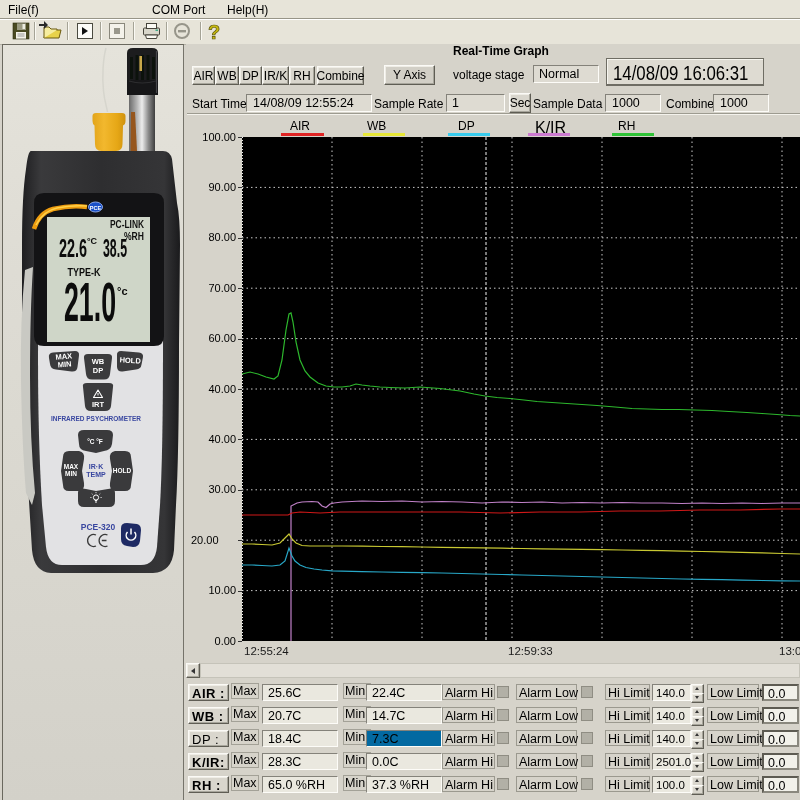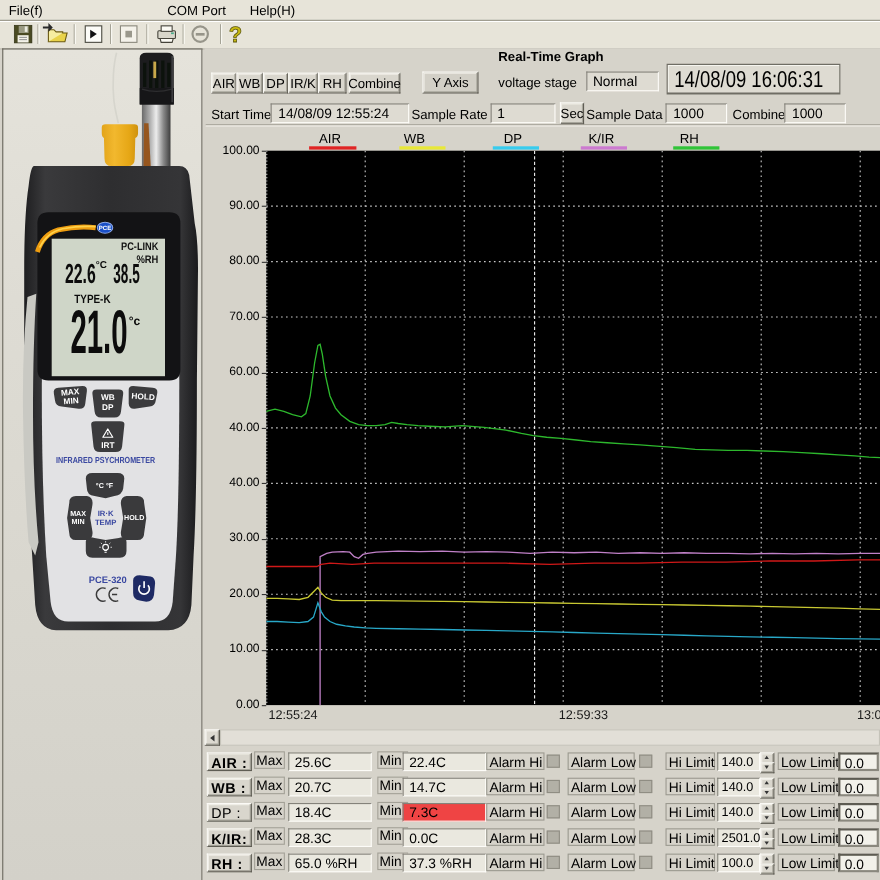--- a/index.html
+++ b/index.html
@@ -249,21 +249,21 @@
 
 <div class="abs" style="left:187px;top:113px;width:613px;height:1px;background:#9d9b90;"></div>
 <div class="abs" style="left:187px;top:114px;width:613px;height:1px;background:#f4f2ec;"></div>
 
 <div class="txt" style="left:290px;top:119px;font-size:12px;">AIR</div>
 <div class="abs" style="left:281px;top:133px;width:43px;height:3px;background:#e02424;"></div>
 <div class="txt" style="left:367px;top:119px;font-size:12px;">WB</div>
 <div class="abs" style="left:363px;top:133px;width:42px;height:3px;background:#e8e838;"></div>
 <div class="txt" style="left:458px;top:119px;font-size:12px;">DP</div>
 <div class="abs" style="left:448px;top:133px;width:42px;height:3px;background:#38ccee;"></div>
-<div class="txt" style="left:535px;top:119px;font-size:12px;">K/IR</div>
+<div class="txt" style="left:535px;top:119px;font-size:16px;">K/IR</div>
 <div class="abs" style="left:528px;top:133px;width:42px;height:3px;background:#cc7ad0;"></div>
 <div class="txt" style="left:618px;top:119px;font-size:12px;">RH</div>
 <div class="abs" style="left:612px;top:133px;width:42px;height:3px;background:#30c438;"></div>
 
 <div class="abs" style="left:242px;top:137px;width:558px;height:504px;background:#000;">
 <svg width="558" height="504" viewBox="0 0 558 504" style="position:absolute;left:0;top:0;">
   <g stroke="#c9c9c9" stroke-width="1" stroke-dasharray="1.5,3">
     <line x1="0" y1="50.4" x2="558" y2="50.4"></line>
     <line x1="0" y1="100.8" x2="558" y2="100.8"></line>
     <line x1="0" y1="151.2" x2="558" y2="151.2"></line>
@@ -291,21 +291,21 @@
 </div>
 
 <div class="txt" style="left:191px;top:130.5px;width:45px;text-align:right;font-size:11px;">100.00</div>
 <div class="txt" style="left:191px;top:180.9px;width:45px;text-align:right;font-size:11px;">90.00</div>
 <div class="txt" style="left:191px;top:231.3px;width:45px;text-align:right;font-size:11px;">80.00</div>
 <div class="txt" style="left:191px;top:281.7px;width:45px;text-align:right;font-size:11px;">70.00</div>
 <div class="txt" style="left:191px;top:332.1px;width:45px;text-align:right;font-size:11px;">60.00</div>
 <div class="txt" style="left:191px;top:382.5px;width:45px;text-align:right;font-size:11px;">40.00</div>
 <div class="txt" style="left:191px;top:432.9px;width:45px;text-align:right;font-size:11px;">40.00</div>
 <div class="txt" style="left:191px;top:483.3px;width:45px;text-align:right;font-size:11px;">30.00</div>
-<div class="txt" style="left:191px;top:533.7px;width:45px;text-align:right;font-size:11px;">20.00</div>
+<div class="txt" style="left:191px;top:533.7px;width:45px;font-size:11px;">20.00</div>
 <div class="txt" style="left:191px;top:584.1px;width:45px;text-align:right;font-size:11px;">10.00</div>
 <div class="txt" style="left:191px;top:634.5px;width:45px;text-align:right;font-size:11px;">0.00</div>
 <div class="abs" style="left:238px;top:137px;width:4px;height:1px;background:#333;"></div>
 <div class="abs" style="left:238px;top:187px;width:4px;height:1px;background:#333;"></div>
 <div class="abs" style="left:238px;top:238px;width:4px;height:1px;background:#333;"></div>
 <div class="abs" style="left:238px;top:288px;width:4px;height:1px;background:#333;"></div>
 <div class="abs" style="left:238px;top:339px;width:4px;height:1px;background:#333;"></div>
 <div class="abs" style="left:238px;top:389px;width:4px;height:1px;background:#333;"></div>
 <div class="abs" style="left:238px;top:439px;width:4px;height:1px;background:#333;"></div>
 <div class="abs" style="left:238px;top:490px;width:4px;height:1px;background:#333;"></div>
@@ -405,21 +405,21 @@
   </div>
 
 <div class="abs raised" style="left:188px;top:730px;width:41px;height:17px;box-sizing:border-box;">
     <span class="txt" style="left:3px;top:1px;font-size:13px;font-weight:normal;letter-spacing:0.5px;">DP :</span>
   </div>
 <div class="txt maxlab" style="left:231px;top:730px;font-size:12.5px;">Max</div>
 <div class="abs sunken" style="left:262px;top:730px;width:76px;height:17px;box-sizing:border-box;background:#eae8df;">
     <span class="txt" style="left:5px;top:1px;font-size:12.5px;">18.4C</span>
   </div>
 <div class="txt minlab" style="left:343px;top:730px;font-size:12.5px;">Min</div>
-<div class="abs sunken" style="left:366px;top:730px;width:76px;height:17px;box-sizing:border-box;background:#ef4444;">
+<div class="abs sunken" style="left:366px;top:730px;width:76px;height:17px;box-sizing:border-box;background:#0369a1;">
     <span class="txt" style="left:5px;top:1px;font-size:12.5px;">7.3C</span>
   </div>
 <div class="abs lbox" style="left:442px;top:730px;width:53px;height:16px;box-sizing:border-box;">
     <span class="txt" style="left:2px;top:1px;font-size:12.5px;">Alarm Hi</span>
   </div>
 <div class="abs" style="left:497px;top:732px;width:12px;height:12px;background:#b2b0a6;border:1px solid #8f8d83;box-sizing:border-box;"></div>
 <div class="abs lbox" style="left:516px;top:730px;width:61px;height:16px;box-sizing:border-box;">
     <span class="txt" style="left:2px;top:1px;font-size:12.5px;">Alarm Low</span>
   </div>
 <div class="abs" style="left:581px;top:732px;width:12px;height:12px;background:#b2b0a6;border:1px solid #8f8d83;box-sizing:border-box;"></div>

